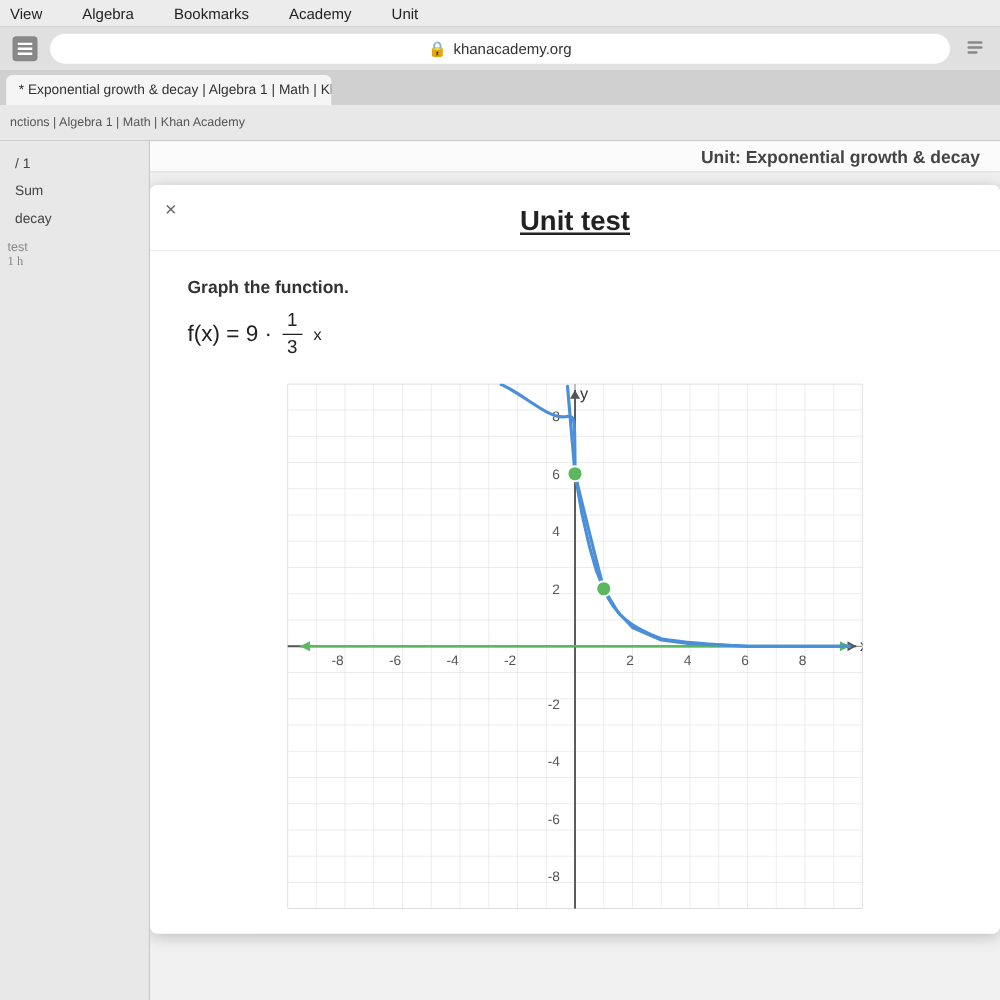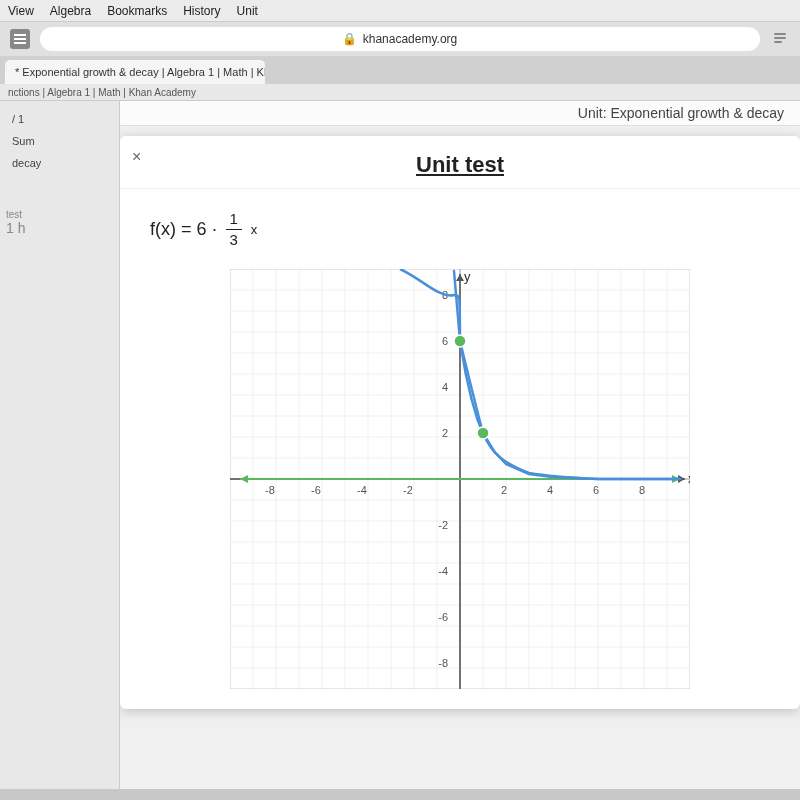--- a/index.html
+++ b/index.html
@@ -60,21 +60,21 @@
       overflow: hidden;
       text-overflow: ellipsis;
       white-space: nowrap;
     }
     .menu-bar {
       background: #ececec;
       height: 22px;
       display: flex;
       align-items: center;
       padding: 0 8px;
-      gap: 16px;
+      gap: 32px;
       font-size: 12px;
       color: #222;
       border-bottom: 1px solid #ccc;
     }
 
     
     .main-layout {
       display: flex;
       height: calc(800px - 112px);
       background: #f0f0f0;
@@ -87,21 +87,21 @@
       flex-direction: column;
       background: #f0f0f0;
       overflow: hidden;
     }
 
     
     .unit-header-bar {
       background: rgba(255,255,255,0.7);
       padding: 4px 16px;
       font-size: 14px;
-      font-weight: 400;
+      font-weight: 700;
       color: #444;
       border-bottom: 1px solid #ddd;
       text-align: right;
     }
 
     
     .quiz-modal {
       background: white;
       margin: 10px auto;
       width: 680px;
@@ -177,21 +177,21 @@
   </style>
 </head>
 <body>
 
 <div class="browser-chrome">
 
   <div class="menu-bar">
     <span class="title-bar-item">View</span>
     <span class="title-bar-item">Algebra</span>
     <span class="title-bar-item">Bookmarks</span>
-    <span class="title-bar-item">History</span>
+    <span class="title-bar-item">Academy</span>
     <span class="title-bar-item">Unit</span>
   </div>
 
   <div class="address-bar-row">
     <div style="width:20px;height:20px;background:#888;border-radius:3px;display:flex;align-items:center;justify-content:center;">
       <svg width="12" height="10" viewBox="0 0 12 10">
           <rect y="0" width="12" height="2" fill="white"></rect>
           <rect y="4" width="12" height="2" fill="white"></rect>
           <rect y="8" width="12" height="2" fill="white"></rect>
         </svg>
@@ -209,51 +209,52 @@
     </div>
   </div>
 
   <div class="tab-bar">
     <div class="tab">
       <span>* Exponential growth &amp; decay | Algebra 1 | Math | Khan Academy</span>
     </div>
   </div>
 </div>
 
-<div style="background:#e8e8e8;height:17px;display:flex;align-items:center;padding:0 8px;font-size:10px;color:#555;border-bottom:1px solid #ccc;">
+<div style="background:#e8e8e8;height:29px;display:flex;align-items:center;padding:0 8px;font-size:10px;color:#555;border-bottom:1px solid #ccc;">
   <span>nctions | Algebra 1 | Math | Khan Academy</span>
 </div>
 
 <div class="main-layout">
 
   <div class="left-sidebar">
     <div class="left-sidebar-item">/ 1</div>
     <div class="left-sidebar-item">Sum</div>
     <div class="left-sidebar-item">decay</div>
-    <div style="margin-top:36px;font-size:10px;color:#888;">test</div>
-    <div style="font-size:14px;color:#888;">1 h</div>
+    <div style="margin-top:8px;font-size:10px;color:#888;">test</div>
+    <div style="font-size:10px;color:#888;font-family:Liberation Serif, serif;">1 h</div>
   </div>
 
   <div class="content-area">
 
     <div class="unit-header-bar">
       <span>Unit: Exponential growth &amp; decay</span>
     </div>
 
     <div class="quiz-modal">
 
       <div class="quiz-header">
         <span class="quiz-close">×</span>
         <h1 class="quiz-title">Unit test</h1>
       </div>
 
       <div class="quiz-body">
+        <div class="question-label">Graph the function.</div>
 
         <div class="function-display">
-          <span>f(x) = 6 ·</span>
+          <span>f(x) = 9 ·</span>
           <span style="display:inline-flex;flex-direction:column;align-items:center;vertical-align:middle;margin:0 2px;font-size:15px;">
             <span style="border-bottom:1px solid #222;padding:0 4px;line-height:1.3;">1</span>
             <span style="padding:0 4px;line-height:1.3;">3</span>
           </span>
           <span style="font-size:13px;vertical-align:super;margin-left:1px;">x</span>
         </div>
 
         <div class="graph-container">
           <svg class="graph-svg" width="460" height="420" viewBox="0 0 460 420">
 

